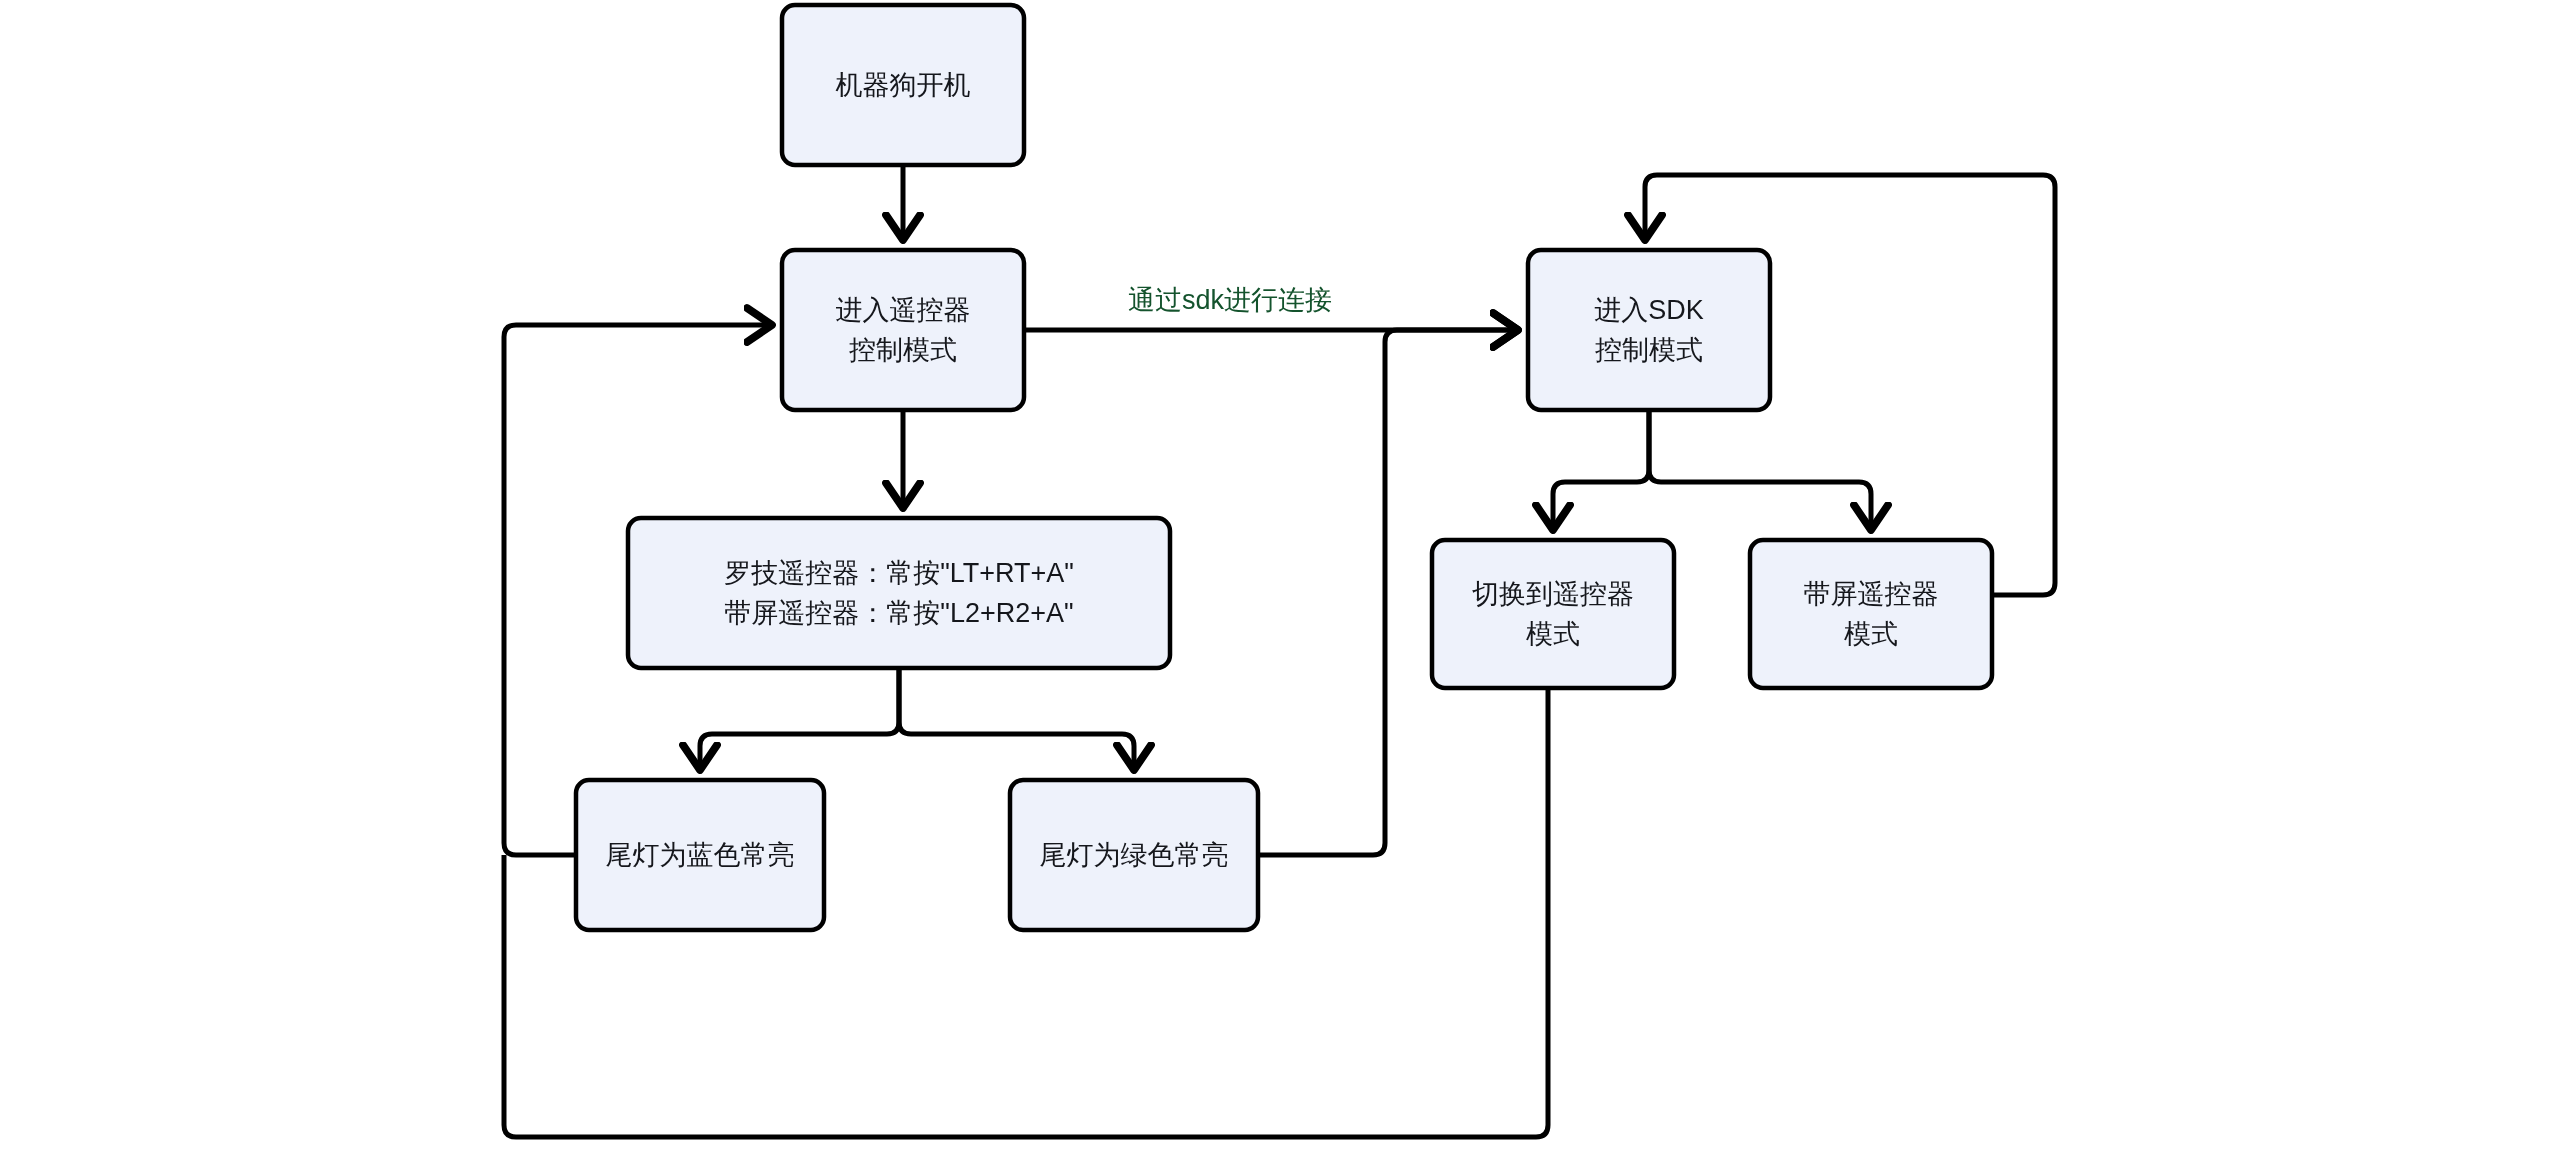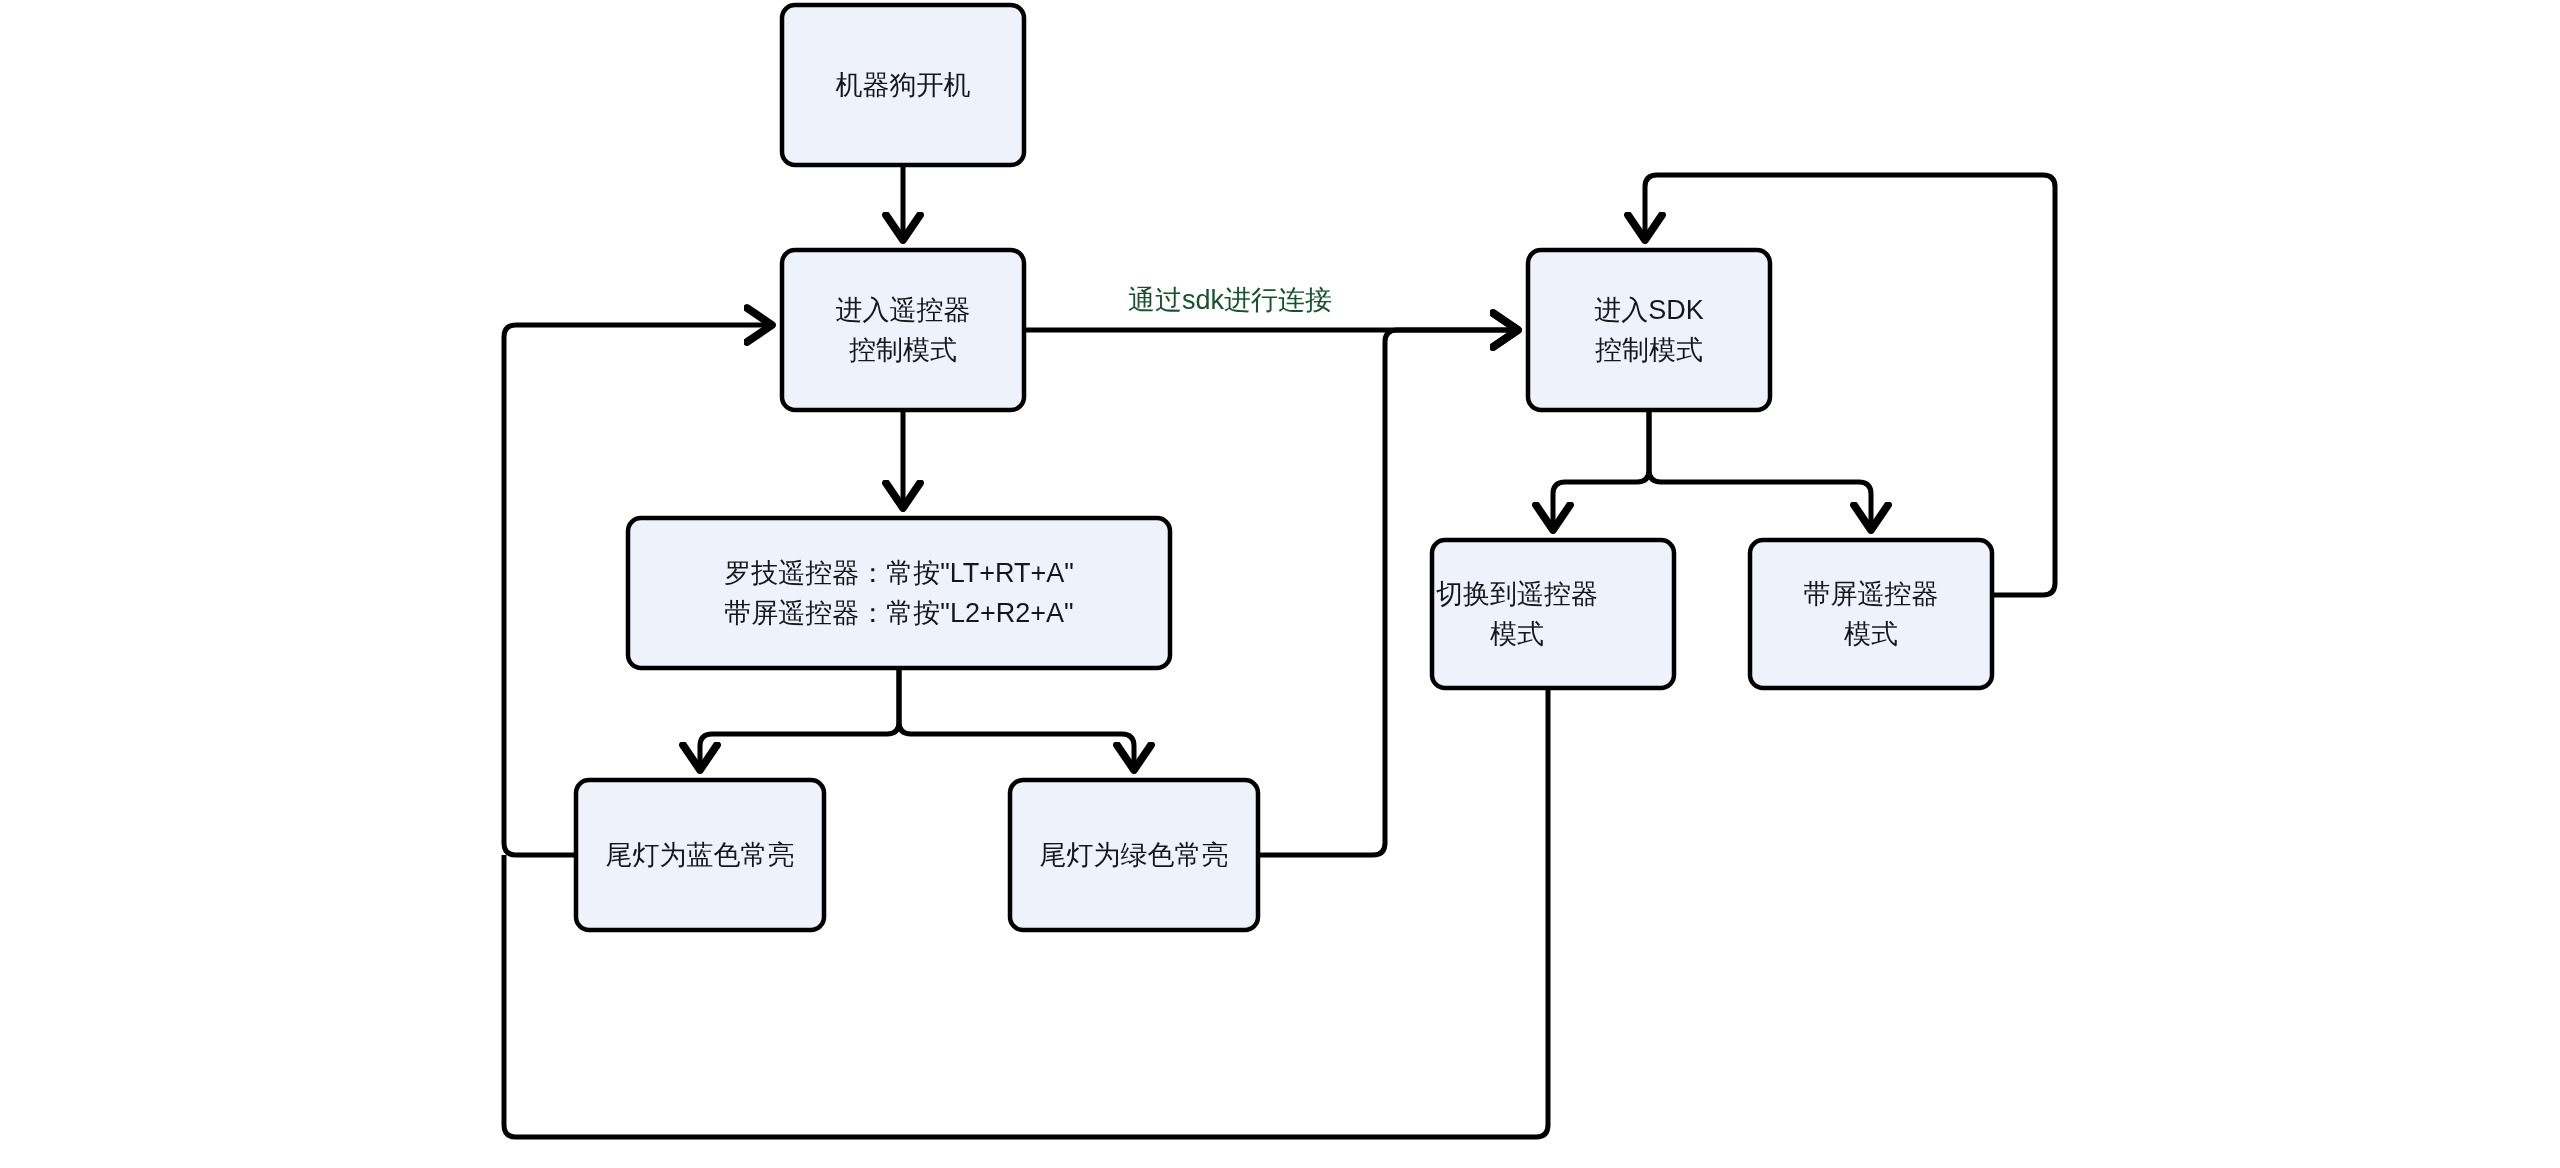--- a/index.html
+++ b/index.html
@@ -122,21 +122,21 @@
   <div class="node-label" style="left:1528px; top:250px; width:242px; height:160px;text-align:center;">
     <span>进入SDK</span>
     <span>控制模式</span>
   </div>
 
   <div class="node-label" style="left:628px; top:518px; width:542px; height:150px;">
     <span>罗技遥控器：常按"LT+RT+A"</span>
     <span>带屏遥控器：常按"L2+R2+A"</span>
   </div>
 
-  <div class="node-label" style="left:1396px; top:540px; width:242px; height:148px;">
+  <div class="node-label" style="left:1432px; top:540px; width:242px; height:148px;">
     <span>切换到遥控器</span>
     <span>模式</span>
   </div>
 
   <div class="node-label" style="left:1750px; top:540px; width:242px; height:148px;">
     <span>带屏遥控器</span>
     <span>模式</span>
   </div>
 
   <div class="node-label" style="left:576px; top:780px; width:248px; height:150px;">

